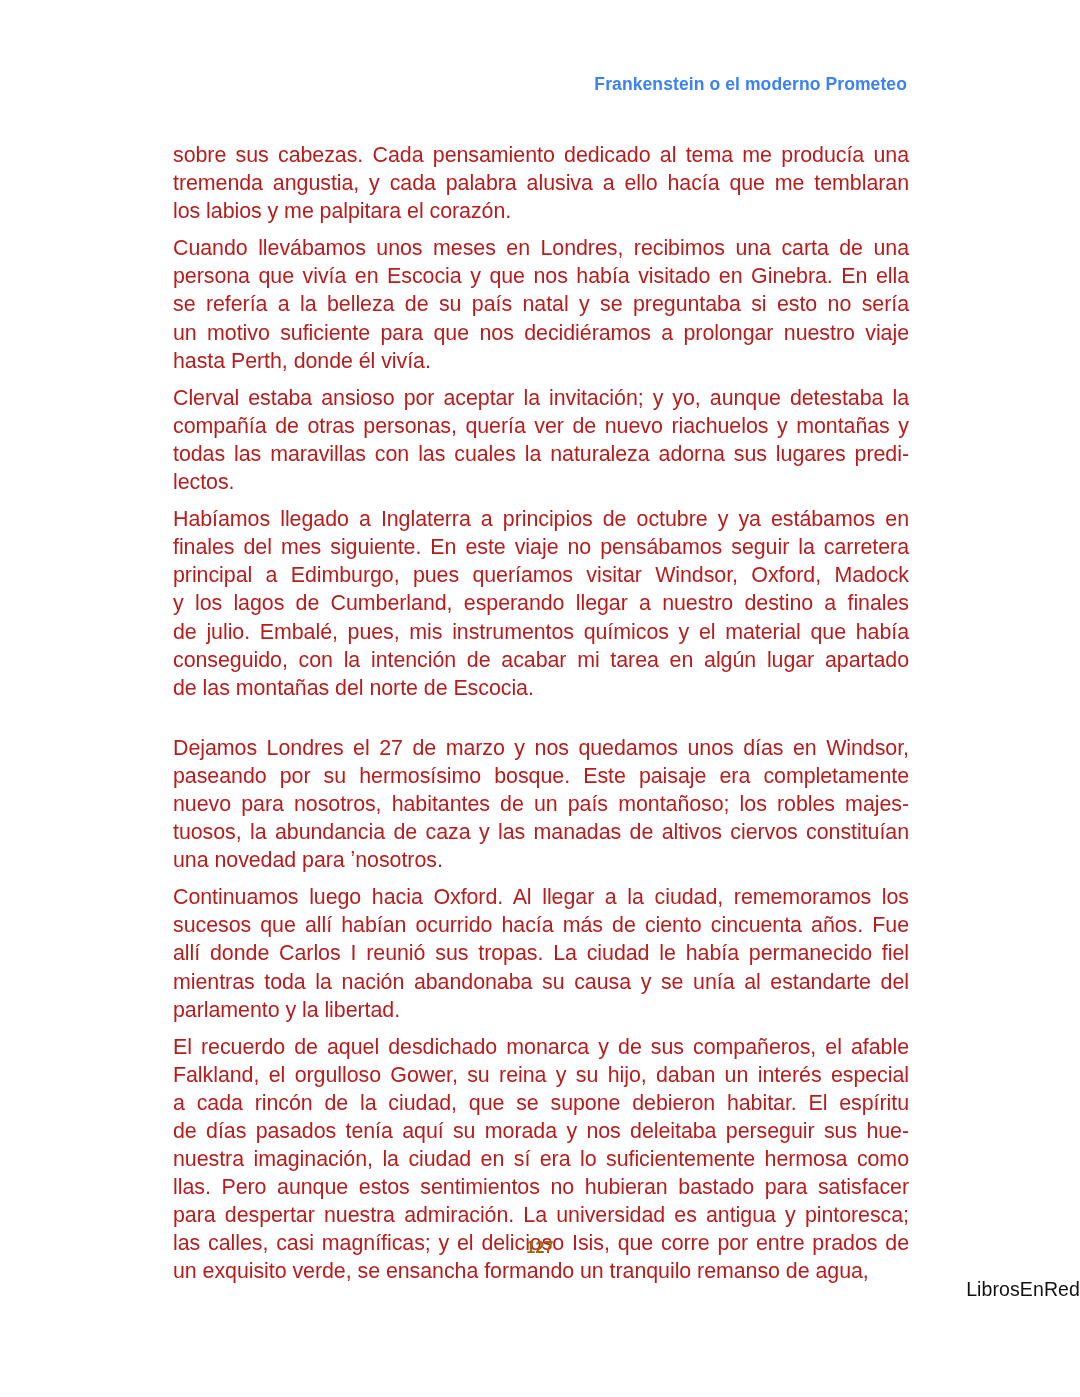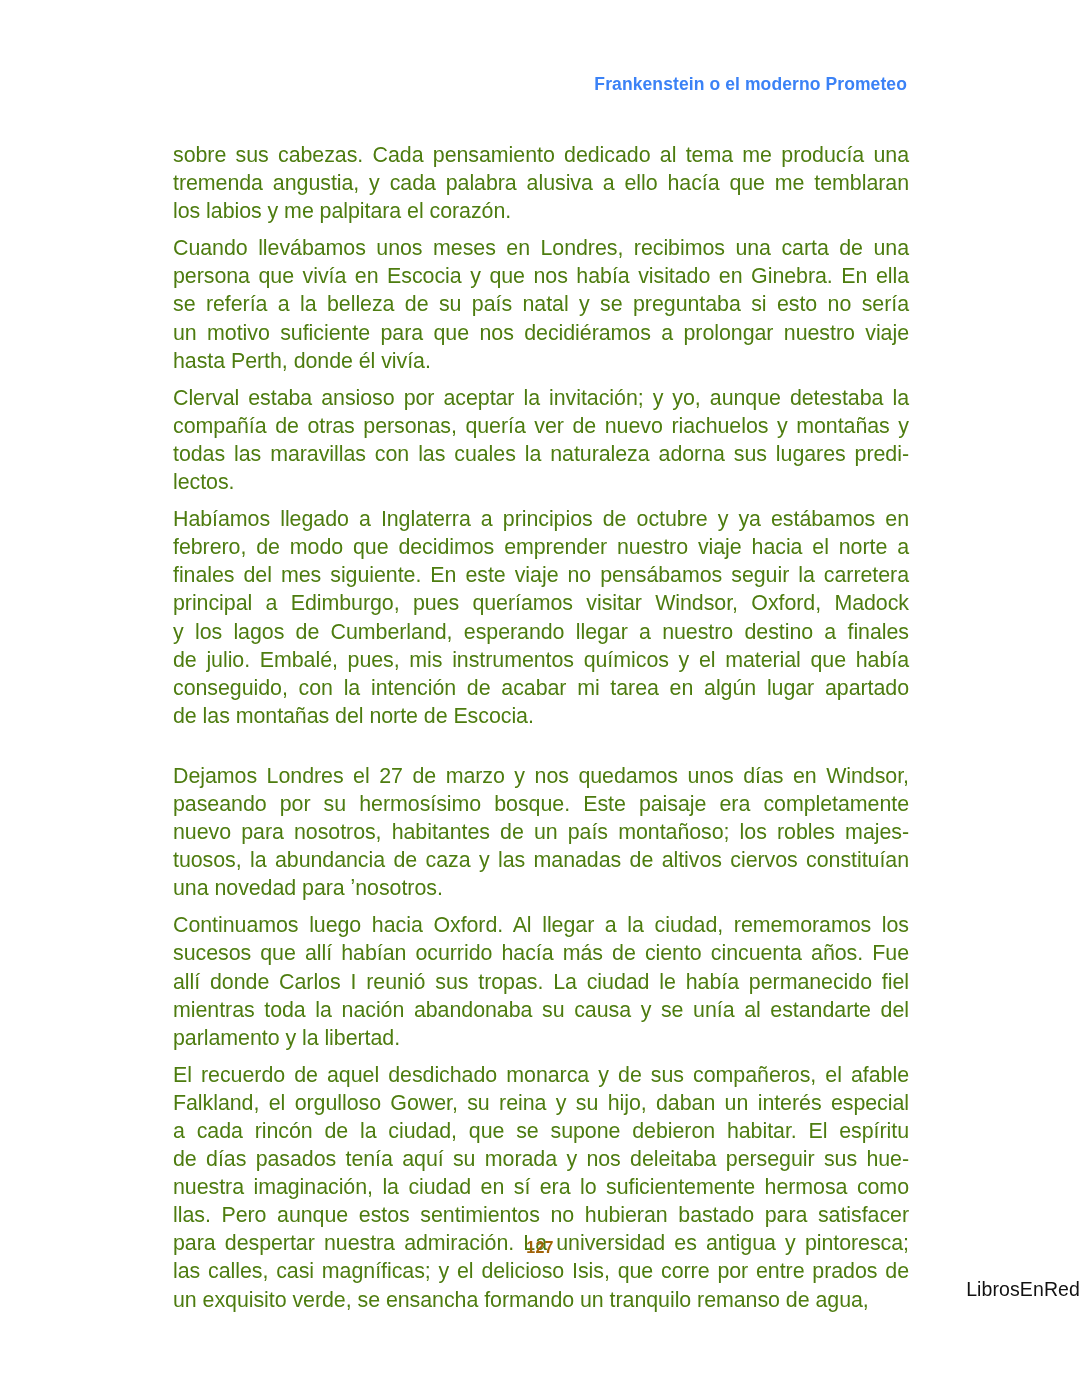--- a/index.html
+++ b/index.html
@@ -45,21 +45,21 @@
     top: 141px;
     width: 736px;
   }
 
   .para {
     margin: 0 0 9px 0;
     font-size: 21.4px;
     line-height: 28.1px;
     text-align: justify;
     text-justify: inter-word;
-    color: #4d7c0f;
+    color: #b91c1c;
     letter-spacing: -0.05px;
     word-spacing: 0px;
     hyphens: none;
   }
   .para:last-child {
     margin-bottom: 0;
   }
 
   
   .para .ln {
@@ -118,21 +118,20 @@
         <span class="ln last">hasta Perth, donde él vivía.</span>
       </p>
       <p class="para">
         <span class="ln" style="white-space: nowrap;">Clerval estaba ansioso por aceptar la invitación; y yo, aunque detestaba la</span>
         <span class="ln" style="white-space: nowrap;">compañía de otras personas, quería ver de nuevo riachuelos y montañas y</span>
         <span class="ln" style="white-space: nowrap;">todas las maravillas con las cuales la naturaleza adorna sus lugares predi-</span>
         <span class="ln last">lectos.</span>
       </p>
       <p class="para">
         <span class="ln" style="white-space: nowrap;">Habíamos llegado a Inglaterra a principios de octubre y ya estábamos en</span>
-        <span class="ln" style="white-space: nowrap;">febrero, de modo que decidimos emprender nuestro viaje hacia el norte a</span>
         <span class="ln" style="white-space: nowrap;">finales del mes siguiente. En este viaje no pensábamos seguir la carretera</span>
         <span class="ln" style="white-space: nowrap;">principal a Edimburgo, pues queríamos visitar Windsor, Oxford, Madock</span>
         <span class="ln" style="white-space: nowrap;">y los lagos de Cumberland, esperando llegar a nuestro destino a finales</span>
         <span class="ln" style="white-space: nowrap;">de julio. Embalé, pues, mis instrumentos químicos y el material que había</span>
         <span class="ln" style="white-space: nowrap;">conseguido, con la intención de acabar mi tarea en algún lugar apartado</span>
         <span class="ln last">de las montañas del norte de Escocia.</span>
       </p>
       <p class="para">
         <span class="ln" style="white-space: nowrap; margin-top: 32px;">Dejamos Londres el 27 de marzo y nos quedamos unos días en Windsor,</span>
         <span class="ln" style="white-space: nowrap;">paseando por su hermosísimo bosque. Este paisaje era completamente</span>

